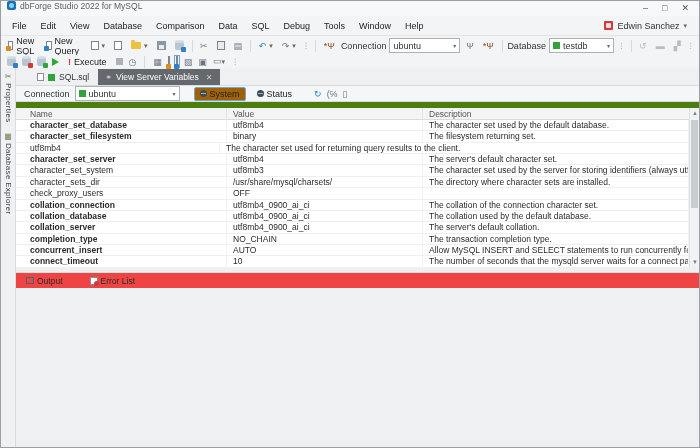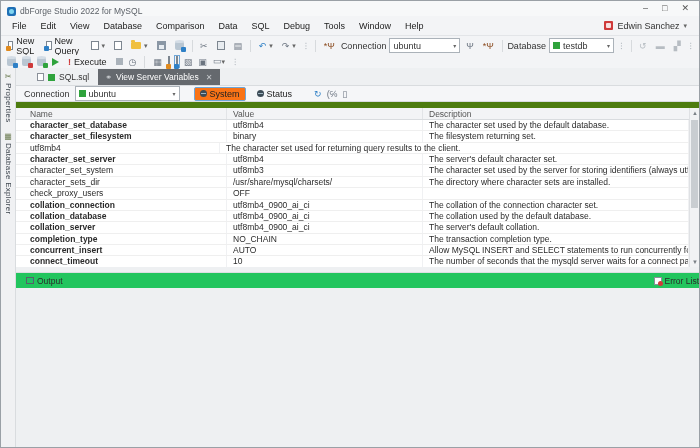--- a/index.html
+++ b/index.html
@@ -1,21 +1,21 @@
 <!DOCTYPE html>
 <html><head>
 <meta charset="utf-8">
 <style>
   * { margin:0; padding:0; box-sizing:border-box; }
   html,body { width:700px; height:448px; }
   body { font-family:"Liberation Sans", sans-serif; font-size:9px; color:#333; background:#e8e8e8; }
   .window { width:700px; height:448px; background:#f3f4f6; border:1px solid #9aa0a6; display:flex; flex-direction:column; overflow:hidden; }
 
   
-  .titlebar { height:15px; background:#f7f8f9; display:flex; align-items:flex-end; padding:0 4px; flex:none; }
+  .titlebar { height:15px; background:#f7f8f9; display:flex; align-items:flex-start; padding:0 4px; flex:none; }
   .app-icon { width:9px; height:9px; background:#1f6fb5; border-radius:2px; margin:0 4px 0 2px; position:relative; }
   .app-icon::after { content:""; position:absolute; inset:2px; border-radius:50%; background:#7fd4f0; }
   .titlebar .title { color:#5a5f66; font-size:8.5px; }
   .win-controls { margin-left:auto; display:flex; gap:14px; padding-right:6px; color:#555; font-size:9px; }
   .win-controls span { cursor:default; line-height:15px; }
 
   
   .menubar { height:19px; background:#f3f4f6; display:flex; align-items:center; padding:0 4px; flex:none; }
   .menubar .mi { padding:2px 7px; color:#222;text-align:right; }
   .user-area { margin-left:auto; display:flex; align-items:center; gap:4px; padding-right:8px; }
@@ -67,21 +67,21 @@
   .tab.active { background:#65696e; color:#fff; }
   .tab .tclose { font-size:8px; color:#c7cacd; margin-left:3px; }
   .tab-doc-ic { width:7px; height:8px; border:1px solid #8a9099; background:#fff; }
   .link-ic { color:#cfd3d6; font-size:8px; }
 
   
   .vars-toolbar { height:17px; background:#f5f6f8; border-top:1px solid #d9dcdf; border-bottom:1px solid #d9dcdf; display:flex; align-items:center; padding:0 8px; gap:5px; flex:none; }
   .vt-btn { display:flex; align-items:center; gap:3px; padding:1px 5px; border:1px solid transparent; border-radius:2px; color:#222; }
   .vt-btn .globe { width:7px; height:7px; border-radius:50%; background:#3d4c57; position:relative; }
   .vt-btn .globe::after { content:""; position:absolute; left:1px; top:3px; width:5px; height:1px; background:#9fb4c0; }
-  .vt-btn.selected { border-color:#6ea6d8; background:#f97316; }
+  .vt-btn.selected { border-color:#6ea6d8; background:#a16207; }
 
   
   .grid { flex:1; position:relative; background:#fff; min-height:0; display:flex; flex-direction:column; border-top:6px solid #4d7c0f; }
   .grid-header { height:12px; display:flex; background:#f3f4f6; border-bottom:1px solid #d9dcdf; color:#555; flex:none; padding-right:10px; }
   .hc { font-size:8.5px; line-height:12px; padding-left:6px; border-right:1px solid #e2e4e7; }
   .c-gutter { width:8px; flex:none; border-right:none; padding:0; }
   .c-name { width:203px; flex:none; }
   .c-value { width:196px; flex:none; }
   .c-desc { flex:1; border-right:none; }
   .grid-body { flex:1; overflow:hidden; padding-right:10px; }
@@ -89,21 +89,21 @@
   .cell { font-size:8.5px; line-height:11px; padding-left:6px; white-space:nowrap; overflow:hidden; border-right:1px solid #f0f1f3; color:#2b2b2b; }
   .row .c-gutter { border-right:none; position:relative; }
   .row.bold .c-name { font-weight:bold; }
   .vscroll { position:absolute; top:0; right:0; width:10px; bottom:0; background:#f1f2f4; border-left:1px solid #dfe1e4; }
   .vscroll .sa { position:absolute; left:0; width:10px; height:10px; color:#7a8086; font-size:6px; text-align:center; line-height:10px; }
   .sa.up { top:0; } .sa.down { bottom:0; }
   .sthumb { position:absolute; left:1px; right:1px; top:12px; height:88px; background:#c9cdd1; }
 
   
   .bottom-gap { height:5px; background:#eef0f2; flex:none; }
-  .bottom-tabs { height:16px; background:#22c55e; display:flex; align-items:center; gap:27px; padding-left:10px; border-top:1px solid #dcdfe2; flex:none;justify-content:space-between; }
+  .bottom-tabs { height:16px; background:#ef4444; display:flex; align-items:center; gap:27px; padding-left:10px; border-top:1px solid #dcdfe2; flex:none; }
   .btab { display:flex; align-items:center; gap:3px; color:#2b2b2b; font-size:8.5px; }
   .out-ic { width:8px; height:7px; border:1px solid #56606a; position:relative; }
   .out-ic::after { content:"\2192"; position:absolute; left:1px; top:-3px; font-size:7px; color:#2f80c6; }
   .err-ic { width:8px; height:8px; position:relative; border:1px solid #8a9099; background:#fff; }
   .err-ic::after { content:""; position:absolute; right:-2px; bottom:-2px; width:5px; height:5px; border-radius:50%; background:#cf3a3a; }
   .bottom-fill { flex:1; background:#eef0f2; }
 </style>
 </head>
 <body>
 

